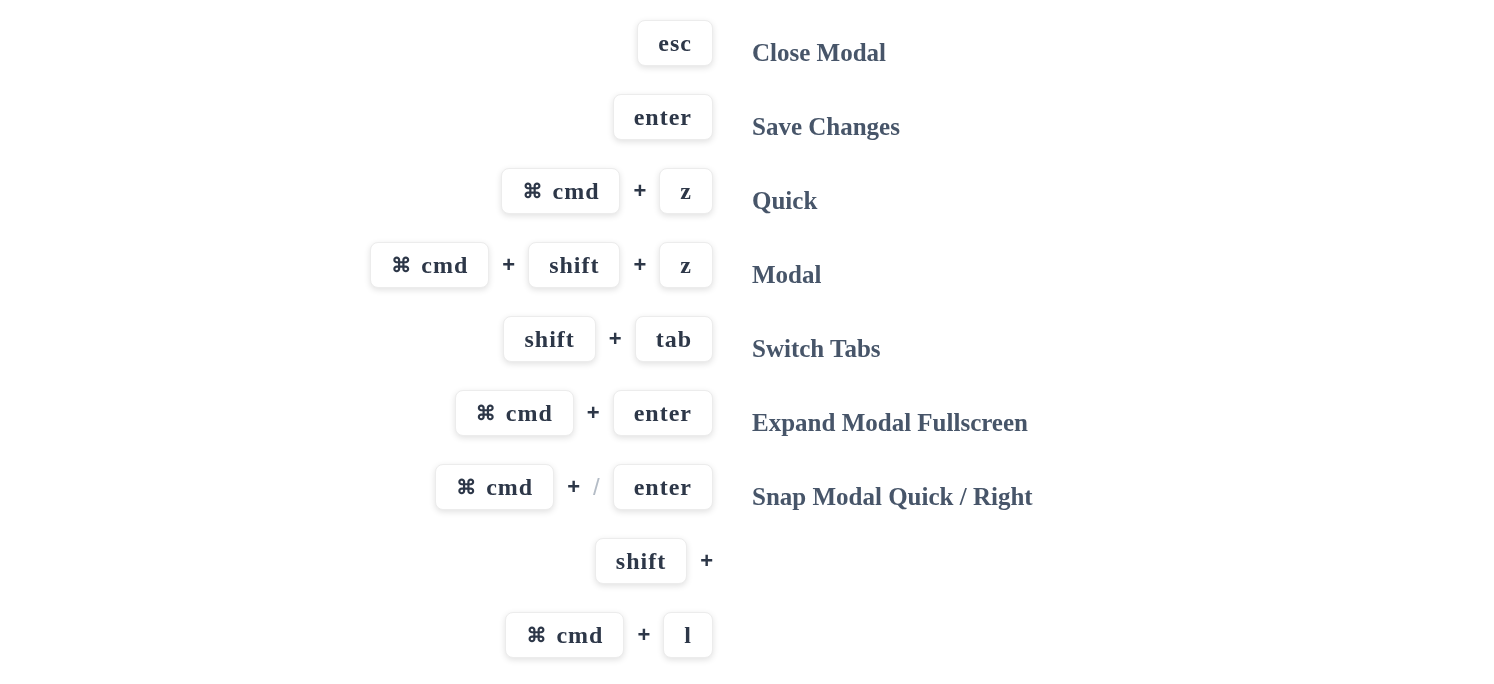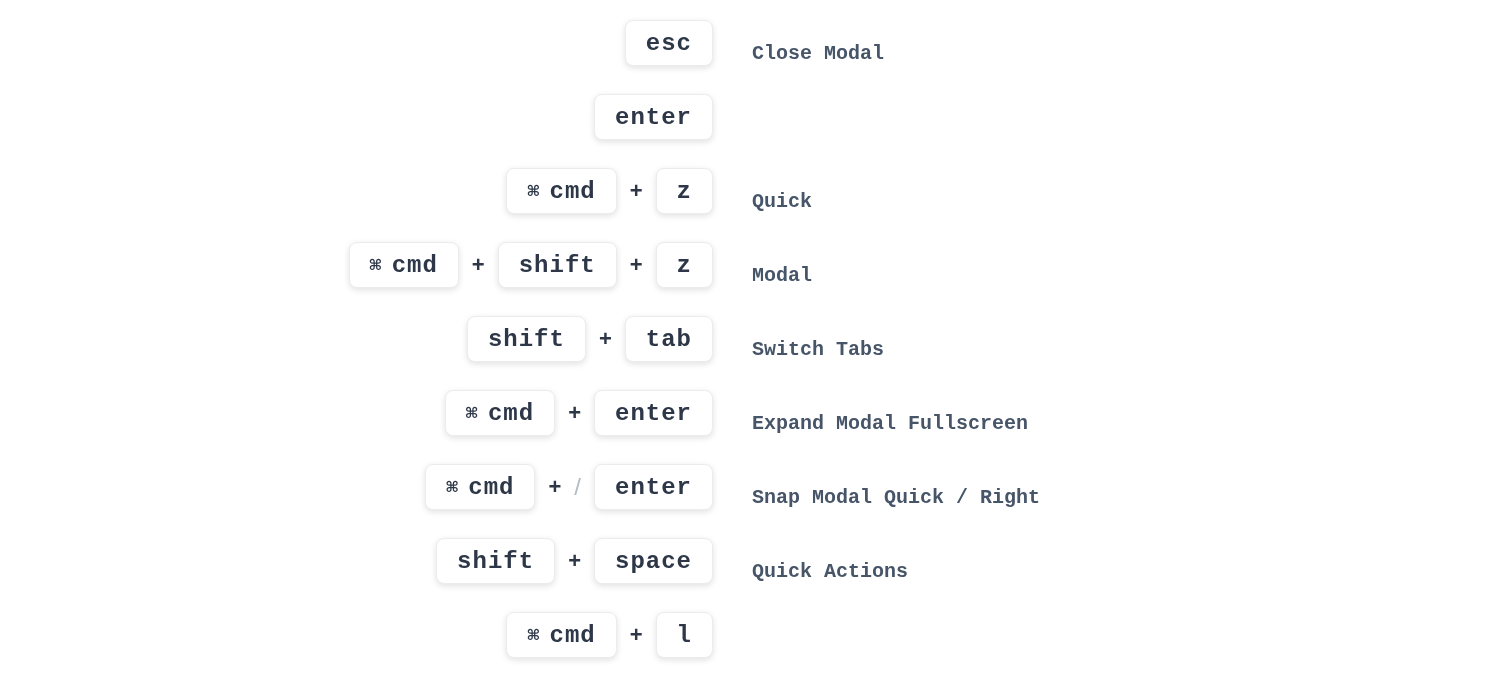--- a/index.html
+++ b/index.html
@@ -31,21 +31,21 @@
   .key {
     display: inline-flex;
     align-items: center;
     justify-content: center;
     height: 44px;
     padding: 0 20px;
     background: var(--key-bg, #ffffff);
     border: 1px solid var(--key-border, #ececec);
     border-radius: 8px;
     box-shadow: 0 2px 6px rgba(0,0,0,0.12);
-    font-family: Liberation Mono, monospace;
+    font-family: Liberation Serif, serif;
     font-weight: bold;
     font-size: 24px;
     letter-spacing: 1px;
     color: var(--key-text, #2d3748);
     white-space: nowrap;
   }
   .cmd-glyph {
     font-size: 20px;
     margin-right: 10px;
     letter-spacing: 0;
@@ -61,23 +61,23 @@
   }
   .sep.slash {
     color: var(--sep-slash, #b4bcc6);
     font-weight: 400;
     font-size: 24px;
   }
   .label {
     margin-left: 39px;
     position: relative;
     top: 10px;
-    font-family: Liberation Mono, monospace;
+    font-family: Liberation Serif, serif;
     font-weight: 600;
-    font-size: 20px;
+    font-size: 25px;
     color: var(--label-text, #475569);
     white-space: nowrap;
   }
 </style>
 </head>
 <body style="background: rgb(255, 255, 255);">
 
 <div class="shortcuts-list">
   <div class="row">
     <div class="keys">
@@ -87,20 +87,21 @@
       </div>
     <div class="label">Close Modal</div>
   </div>
 
   <div class="row">
     <div class="keys">
         <span class="key">
           <span class="key-text">enter</span>
         </span>
       </div>
+    <div class="label">Save Changes</div>
   </div>
 
   <div class="row">
     <div class="keys">
         <span class="key">
           <span class="cmd-glyph">⌘</span>
           <span class="key-text">cmd</span>
         </span>
         <span class="sep plus">+</span>
         <span class="key">
@@ -169,25 +170,21 @@
       </div>
     <div class="label">Snap Modal Quick / Right</div>
   </div>
 
   <div class="row">
     <div class="keys">
         <span class="key">
           <span class="key-text">shift</span>
         </span>
         <span class="sep plus">+</span>
-        <span class="key">
-          <span class="key-text">space</span>
-        </span>
       </div>
-    <div class="label">Quick Actions</div>
   </div>
 
   <div class="row">
     <div class="keys">
         <span class="key">
           <span class="cmd-glyph">⌘</span>
           <span class="key-text">cmd</span>
         </span>
         <span class="sep plus">+</span>
         <span class="key">

